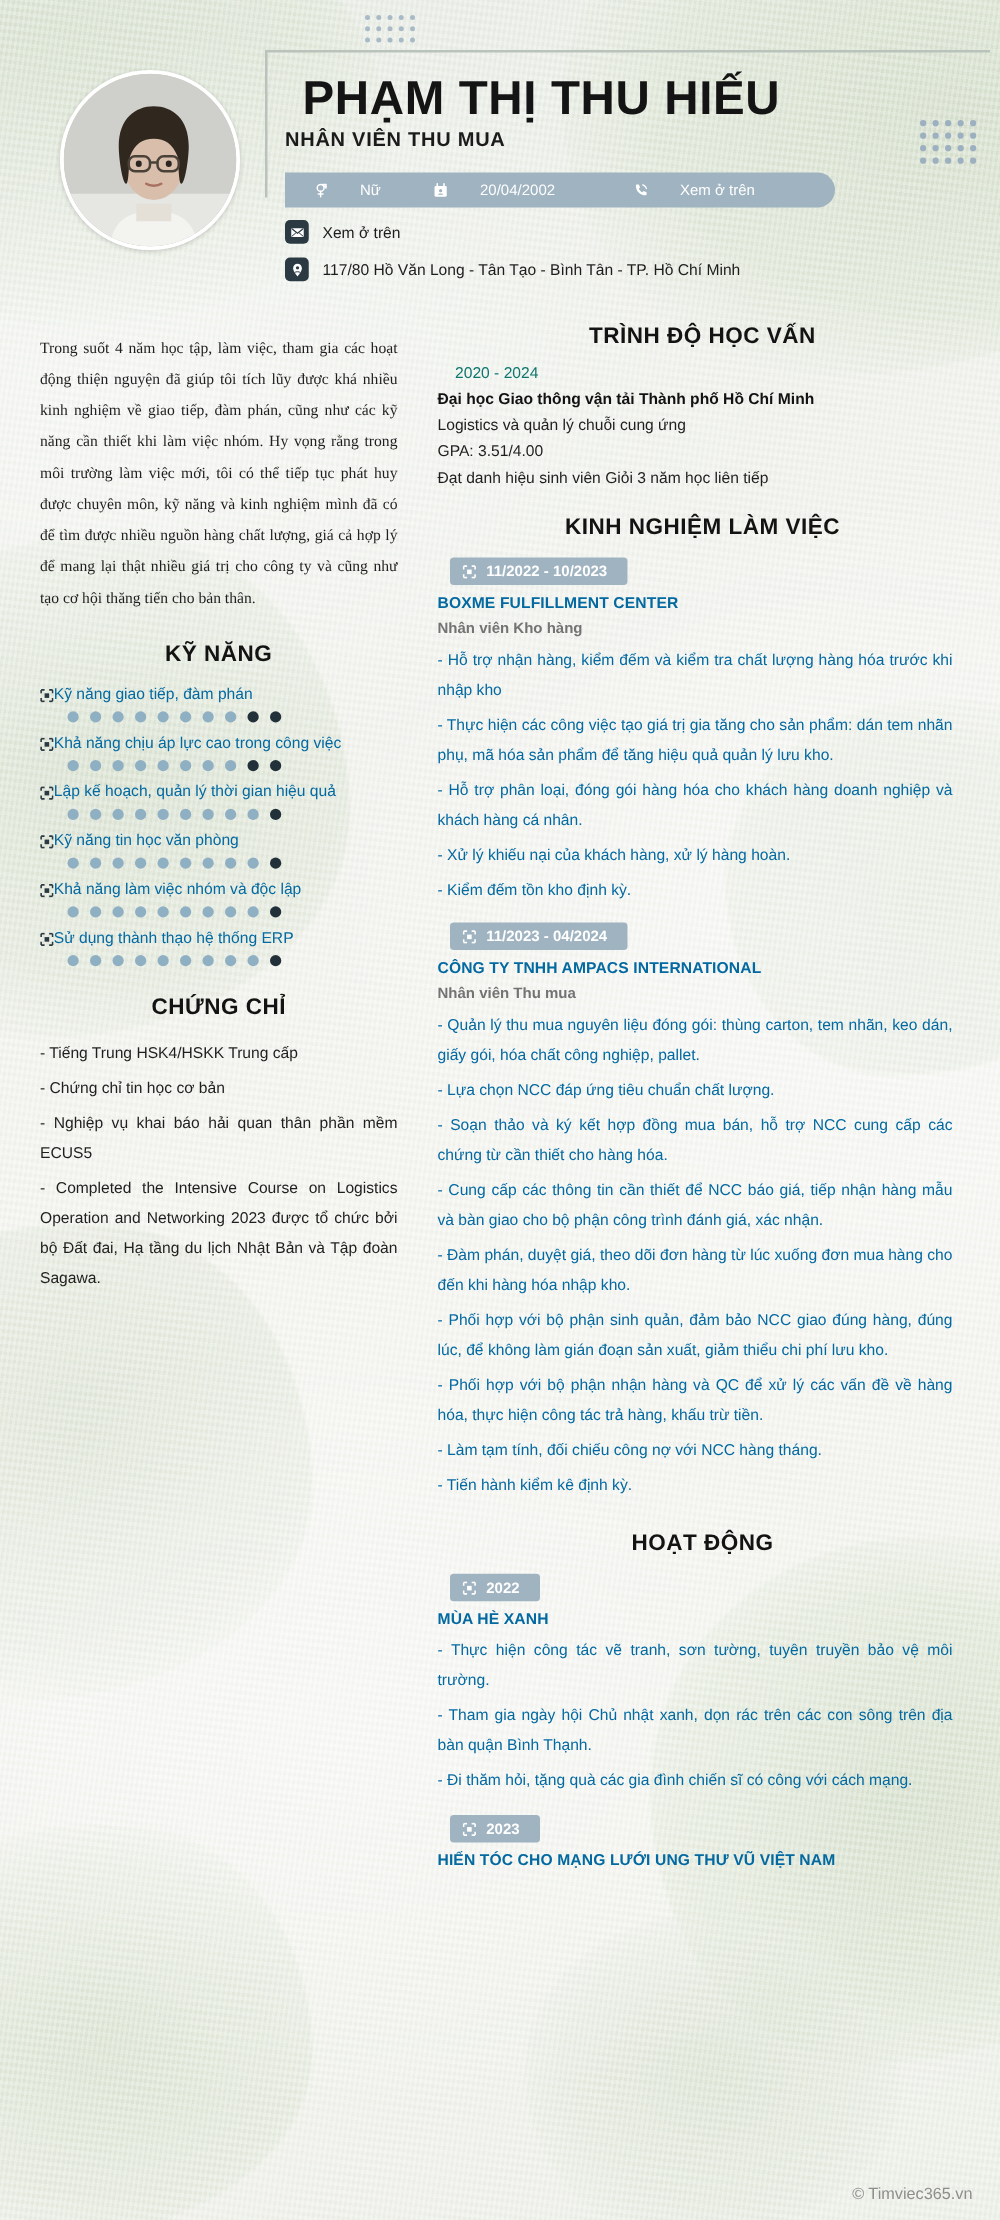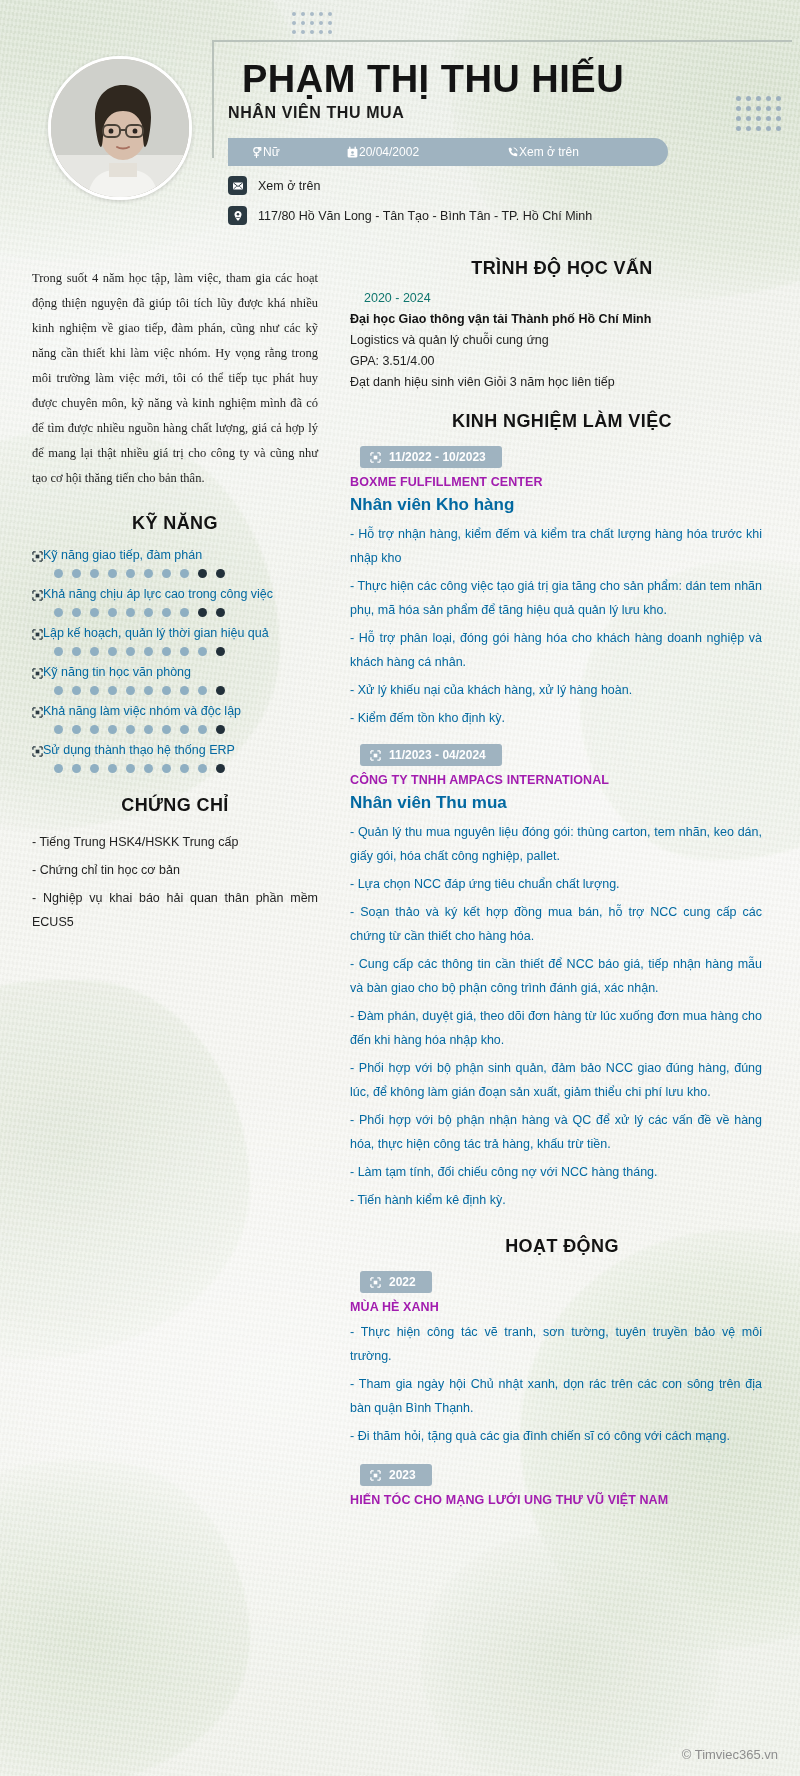--- a/index.html
+++ b/index.html
@@ -84,21 +84,21 @@
   .job {
     position: absolute; left: 228px; top: 104px;
     font-size: 16px; font-weight: bold; letter-spacing: .6px; color: #1b1b1b;
   }
 
   .infobar {
     position: absolute; left: 228px; top: 138px; width: 440px; height: 28px;
     background: #9fb3c0; border-radius: 0 14px 14px 0;
     display: flex; align-items: center; color: #fff; font-size: 12px;
   }
-  .infobar .cell { display: flex; align-items: center; gap: 0; text-align: center; }
+  .infobar .cell { display: flex; align-items: center; gap: 25px; text-align: center; }
   .infobar .c1 { width: 118px; padding-left: 22px; }
   .infobar .c2 { width: 160px; }
   .infobar .c3 { flex: 1; }
   .ic { width: 13px; height: 13px; display: inline-block; flex: none; }
 
   .contact { position: absolute; left: 228px; top: 176px; }
   .crow { display: flex; align-items: center; gap: 11px; margin-bottom: 11px; font-size: 12.5px; color: #1d1d1d; }
   .cbadge {
     width: 19px; height: 19px; border-radius: 4px; background: #2b3a42;
     display: flex; align-items: center; justify-content: center; flex: none;
@@ -138,22 +138,22 @@
   .edu-date { font-size: 12.5px; color: #0f766e; margin: 0 0 7px 14px; }
   .edu-school { font-size: 12.5px; font-weight: bold; color: #121212; margin: 0 0 7px 0; }
   .edu-line { font-size: 12.5px; color: #1f1f1f; margin: 0 0 7px 0; }
 
   .pill {
     display: inline-flex; align-items: center; gap: 8px;
     background: #9fb3c0; color: #fff; font-size: 12px; font-weight: bold;
     padding: 4px 16px 4px 10px; border-radius: 3px; margin: 2px 0 7px 10px;
   }
   .pill .sq { margin-top: 0; }
-  .org { font-size: 12.5px; font-weight: bold; color: #a21caf; margin: 0 0 6px 0; letter-spacing: .1px; }
-  .role { font-size: 17px; font-weight: bold; color: #0369a1; margin: 0 0 7px 0; }
+  .org { font-size: 12.5px; font-weight: bold; color: #0369a1; margin: 0 0 6px 0; letter-spacing: .1px; }
+  .role { font-size: 12px; font-weight: bold; color: #737373; margin: 0 0 7px 0; }
   .bullet { font-size: 12.5px; line-height: 24px; text-align: justify; color: #0369a1; margin: 0 12px 4px 0; }
 
   .footer {
     position: absolute; right: 22px; bottom: 14px;
     font-size: 13px; color: #8d8d8d;
   }
 </style>
 </head>
 <body>
 
@@ -445,20 +445,21 @@
             <i class="dot"></i>
             <i class="dot on"></i>
         </div>
       </div>
 
       <h2 class="sec-title left-t">CHỨNG CHỈ</h2>
       <div class="cert-list">
         <div class="it">- Tiếng Trung HSK4/HSKK Trung cấp</div>
         <div class="it">- Chứng chỉ tin học cơ bản</div>
         <div class="it">- Nghiệp vụ khai báo hải quan thân phần mềm ECUS5</div>
+        <div class="it">- Completed the Intensive Course on Logistics Operation and Networking 2023 được tổ chức bởi bộ Đất đai, Hạ tầng du lịch Nhật Bản và Tập đoàn Sagawa.</div>
       </div>
     </div>
 
     <div class="right">
 
       <h2 class="sec-title">TRÌNH ĐỘ HỌC VẤN</h2>
       <div>
         <div class="edu-date">2020 - 2024</div>
         <div class="edu-school">Đại học Giao thông vận tải Thành phố Hồ Chí Minh</div>
         <div class="edu-line">Logistics và quản lý chuỗi cung ứng</div>

